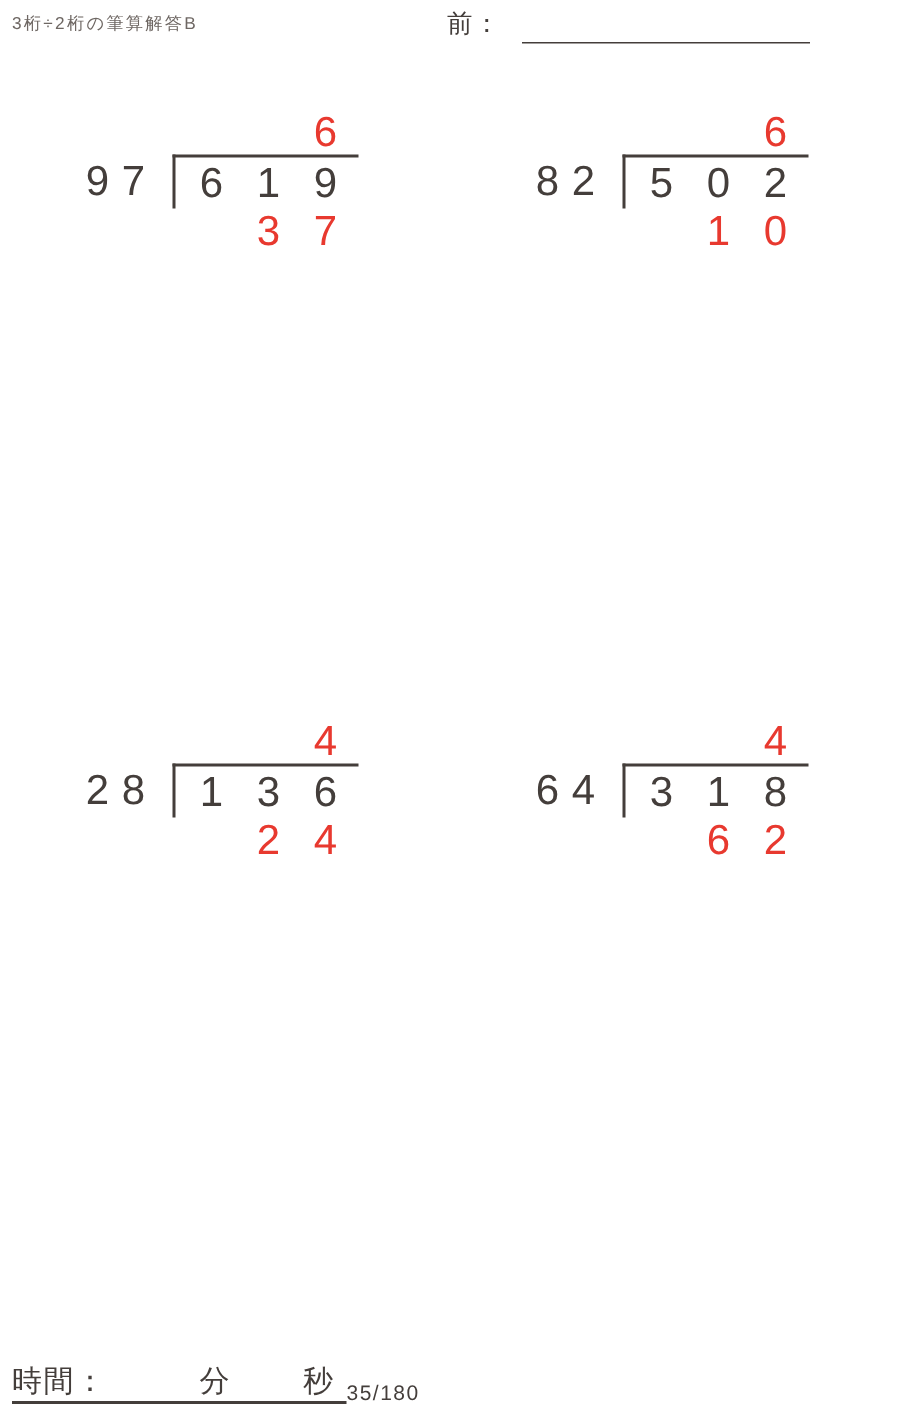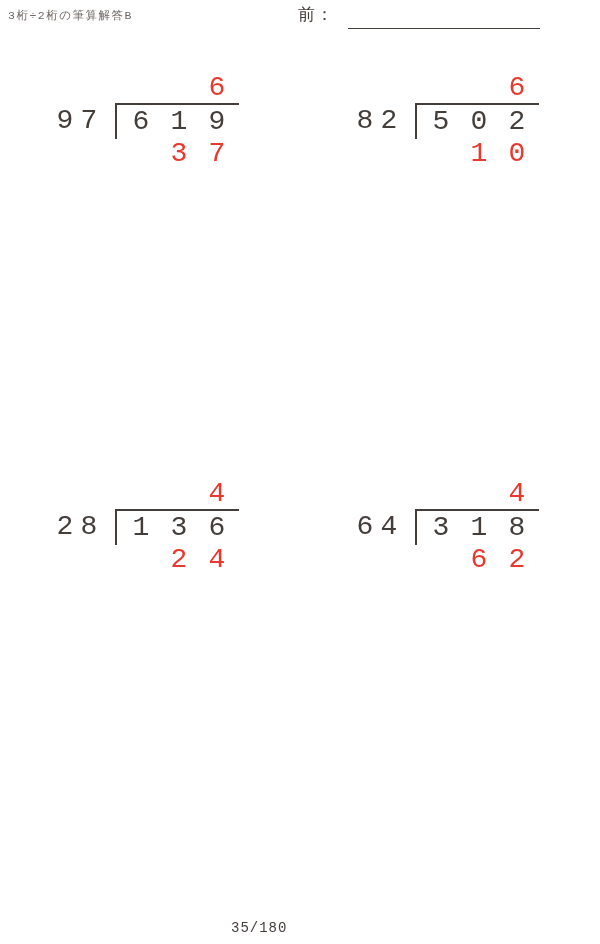--- a/index.html
+++ b/index.html
@@ -7,21 +7,21 @@
     --answer_red: #e8392f;
     --muted: #8b8480;
   }
   * { margin: 0; padding: 0; box-sizing: border-box; }
   html, body { background: #ffffff; }
   .page {
     position: relative;
     width: 540px;
     height: 944px;
     background: #ffffff;
-    font-family: Liberation Mono, monospace;
+    font-family: Liberation Sans, sans-serif;
     color: var(--ink);
     overflow: hidden;
   }
 
   
   .title {
     position: absolute;
     left: 8px; top: 8px;
     font-size: 11.5px;
     letter-spacing: 1.5px;
@@ -214,17 +214,24 @@
         <span class="cell">8</span>
       </div>
     </div>
     <div class="r-row">
       <span class="cell"></span>
       <span class="cell red">6</span>
       <span class="cell red">2</span>
     </div>
   </div>
 
+  <div class="time-block">
+    <span class="time-label">時間：</span>
+    <span class="blank-min"></span>
+    <span class="unit-label">分</span>
+    <span class="blank-sec"></span>
+    <span class="unit-label">秒</span>
+  </div>
 
   <div class="page-number">35/180</div>
 
 
 </div>
 
 </body></html>

